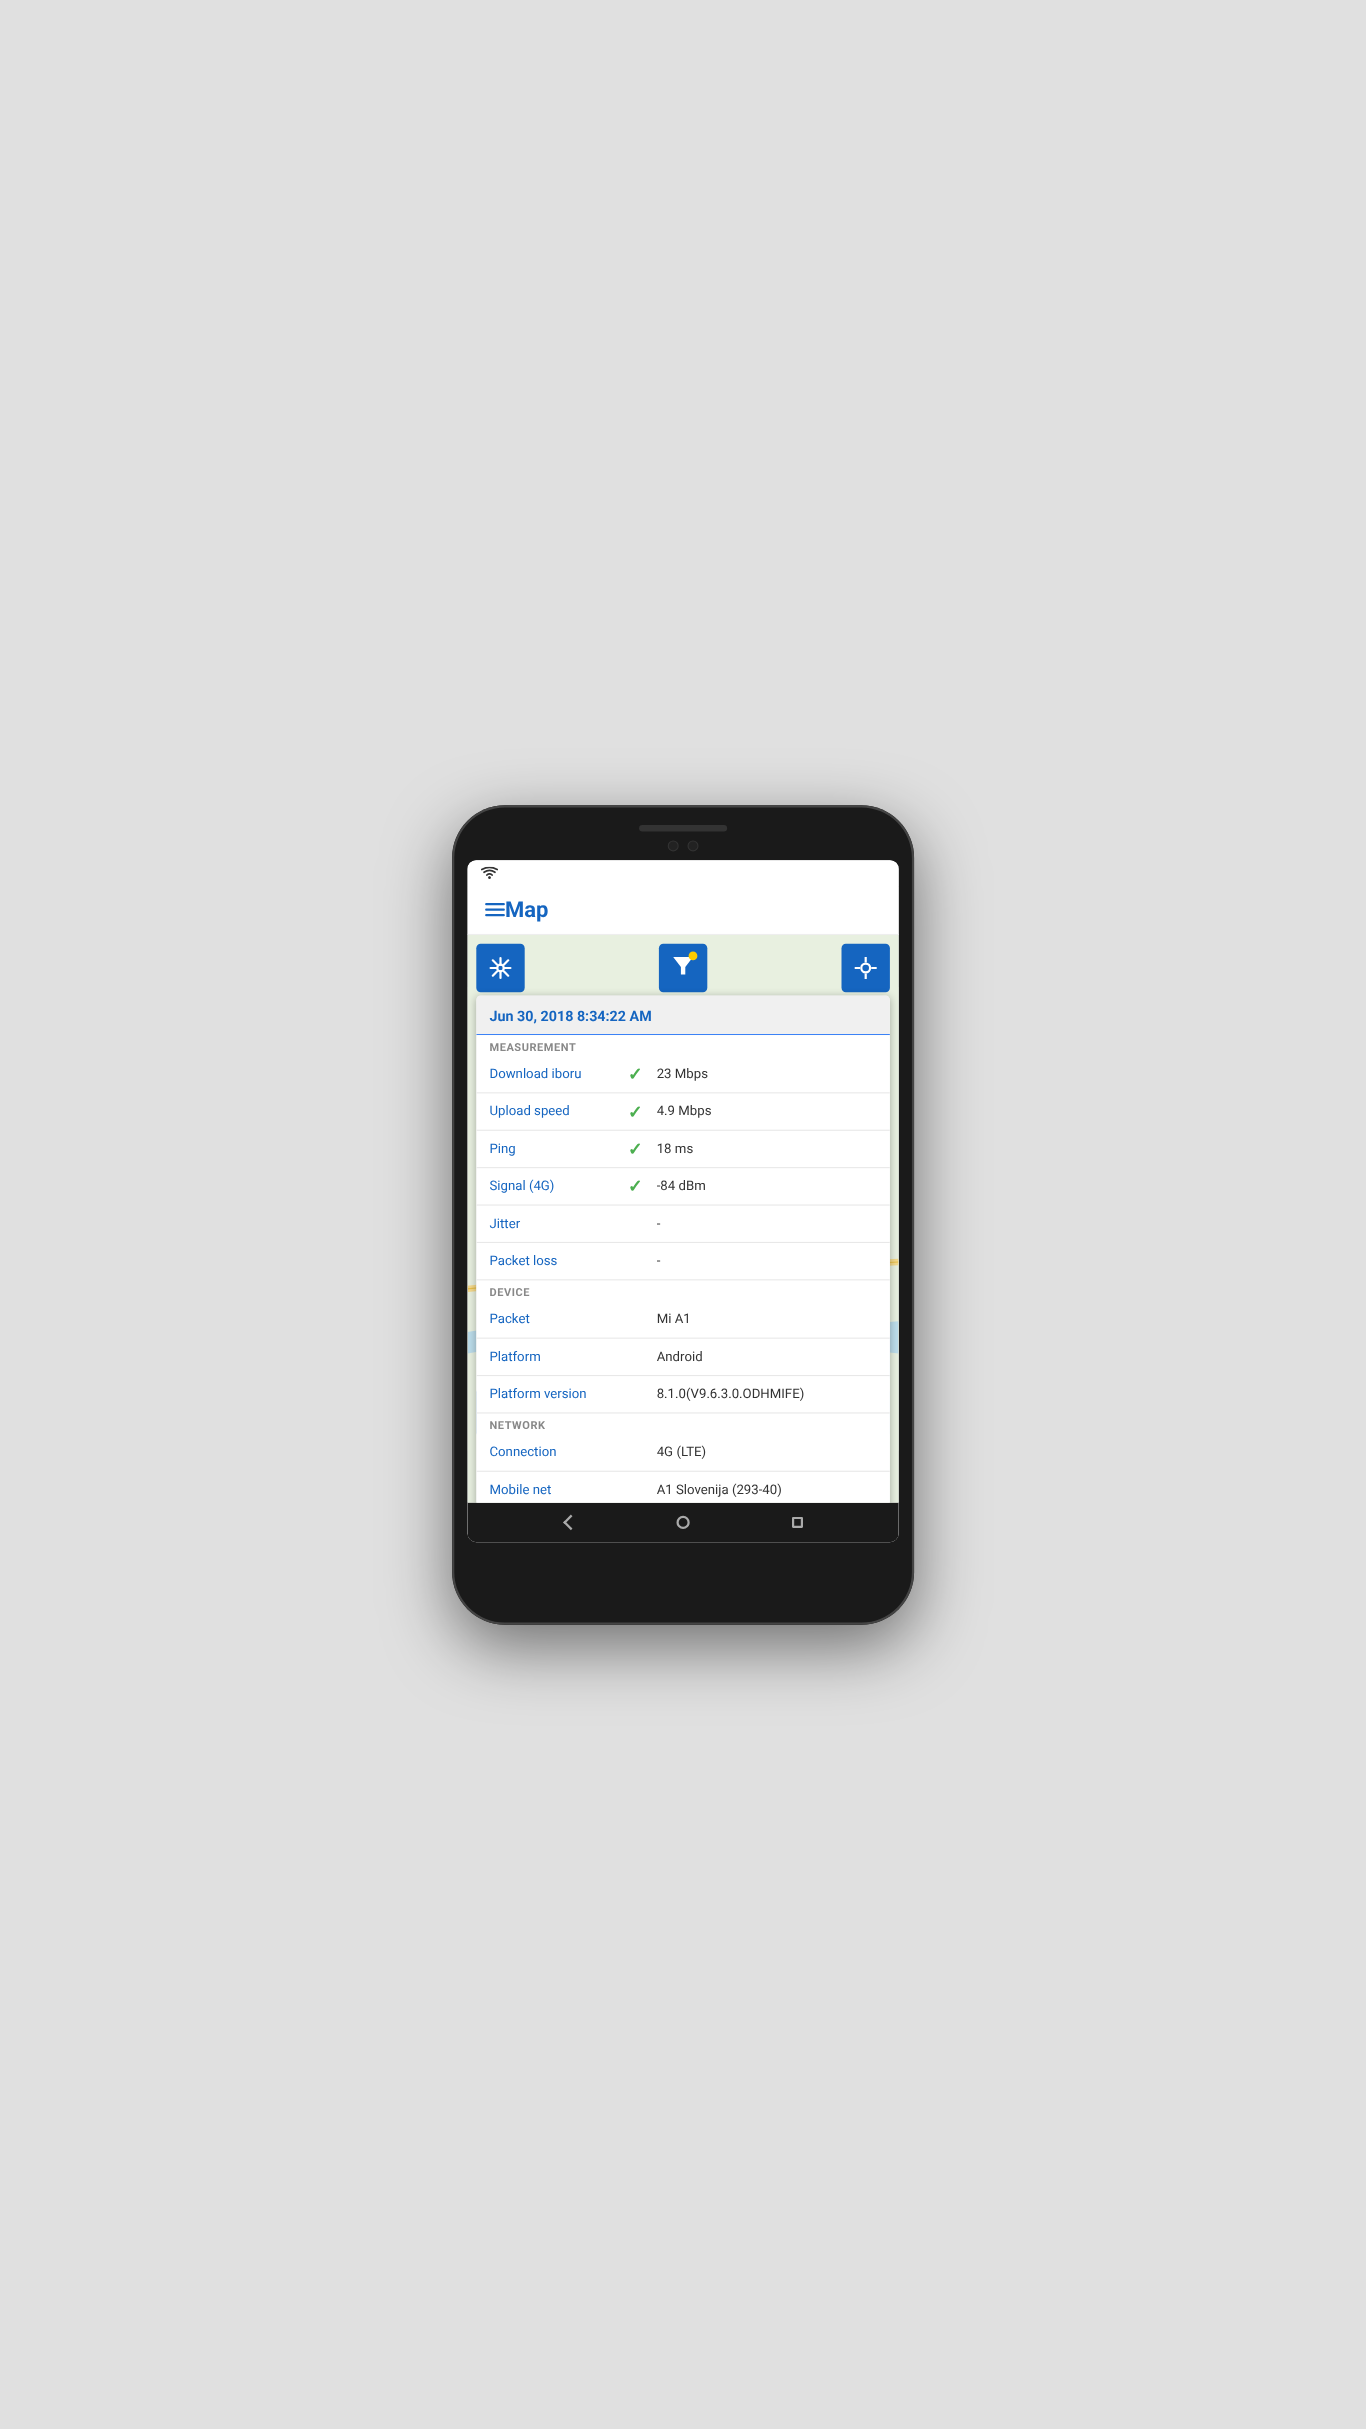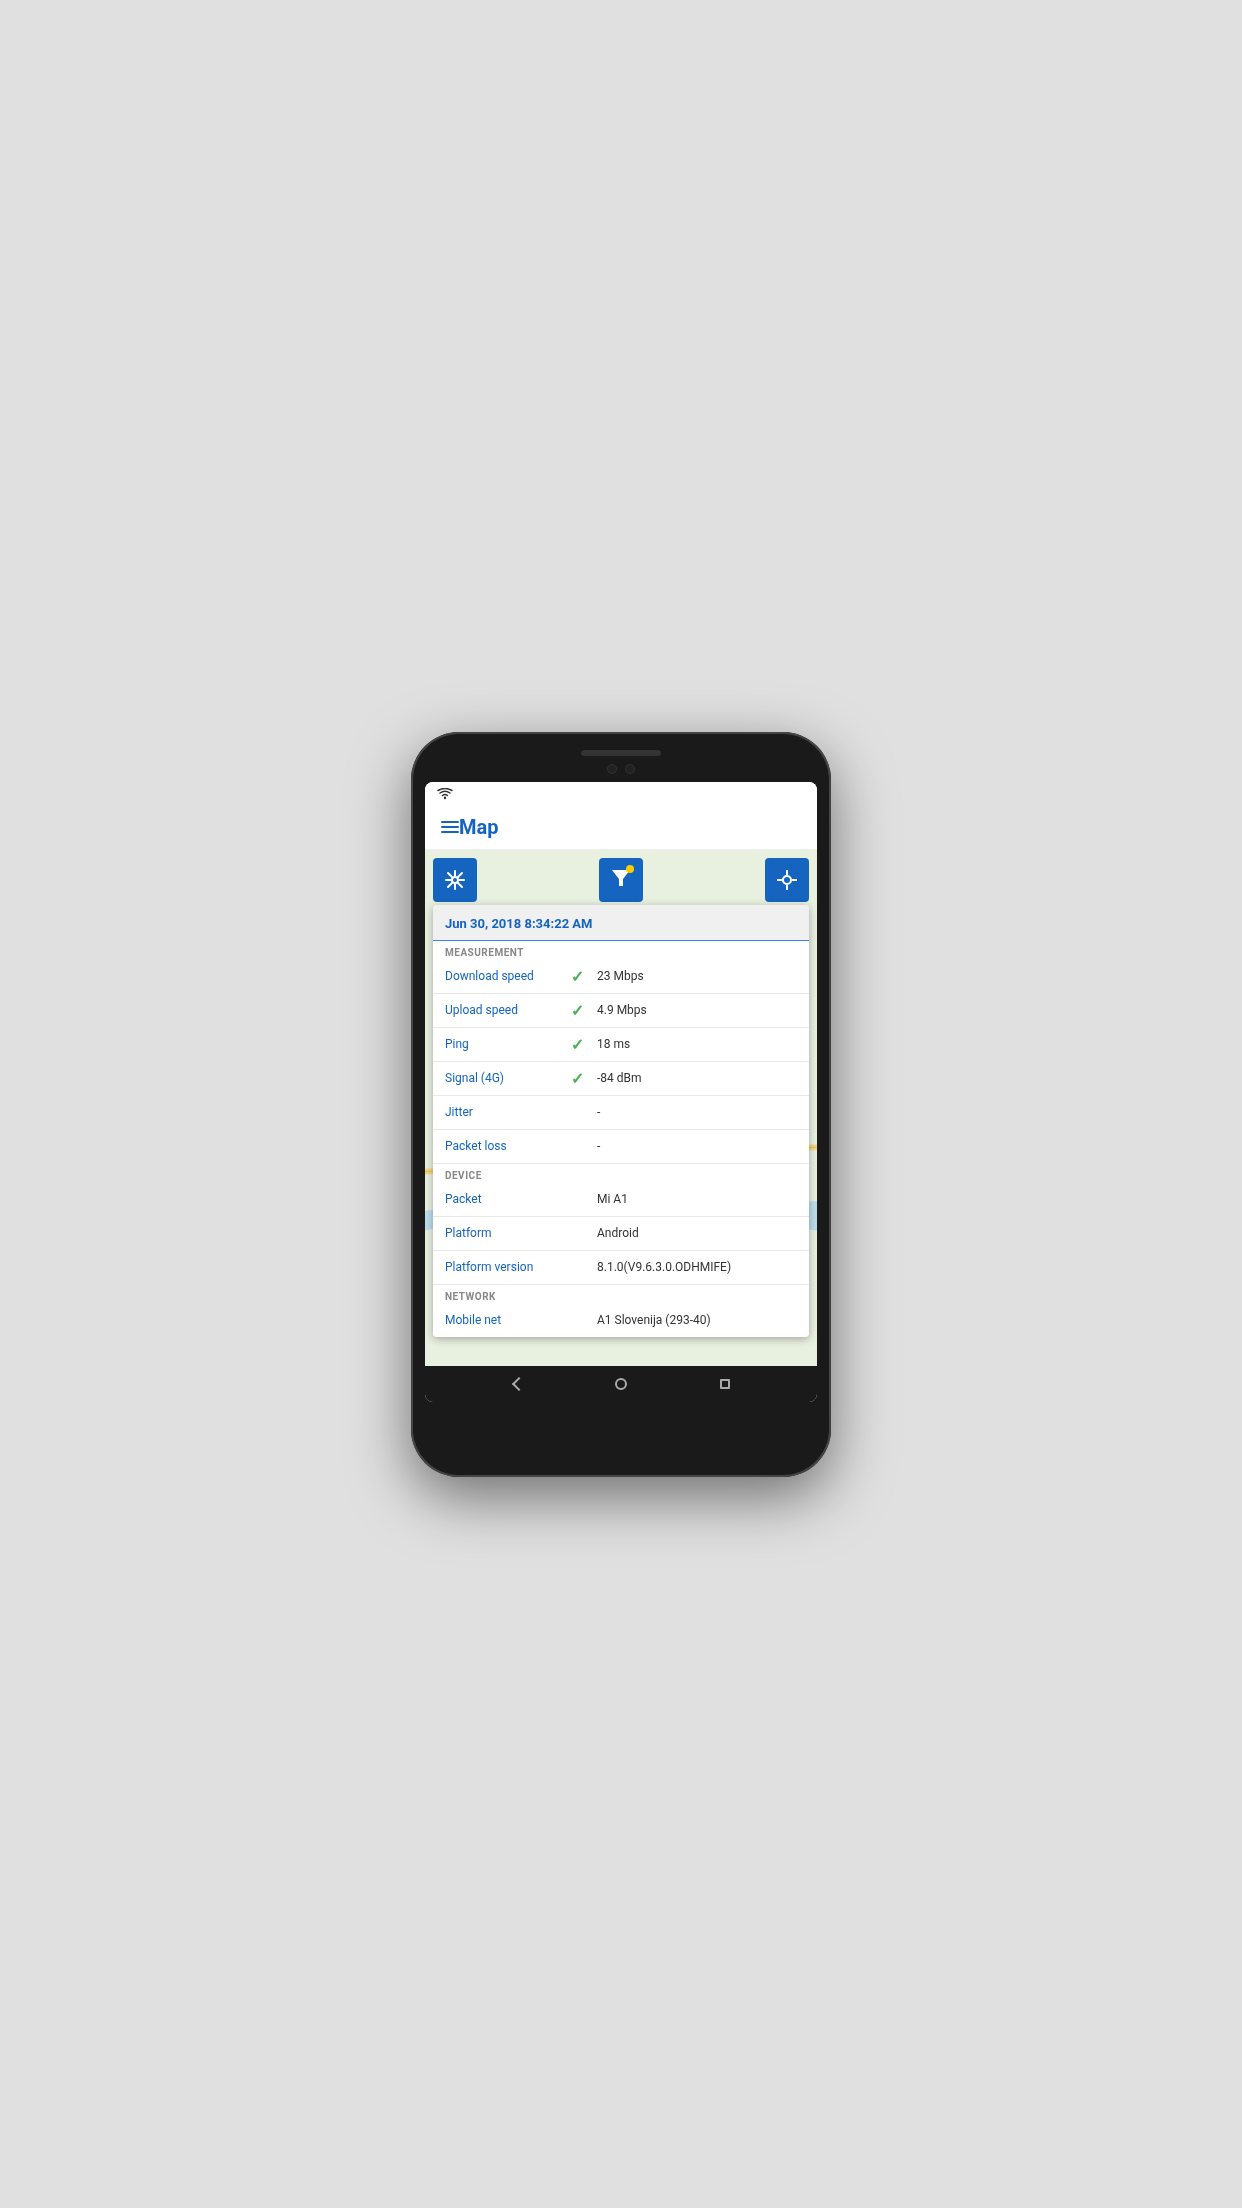--- a/index.html
+++ b/index.html
@@ -447,21 +447,21 @@
       </div>
 
       <div class="popup-card">
         <div class="popup-header">
           <span class="popup-timestamp">Jun 30, 2018 8:34:22 AM</span>
         </div>
         <div class="popup-body">
 
           <div class="section-header">MEASUREMENT</div>
           <div class="data-row">
-            <span class="data-label">Download speed</span>
+            <span class="data-label">Download iboru</span>
             <span class="data-check">✓</span>
             <span class="data-value">23 Mbps</span>
           </div>
           <div class="data-row">
             <span class="data-label">Upload speed</span>
             <span class="data-check">✓</span>
             <span class="data-value">4.9 Mbps</span>
           </div>
           <div class="data-row">
             <span class="data-label">Ping</span>
@@ -496,20 +496,25 @@
             <span class="data-value">Android</span>
           </div>
           <div class="data-row">
             <span class="data-label">Platform version</span>
             <span class="data-check" style="visibility:hidden;">✓</span>
             <span class="data-value">8.1.0(V9.6.3.0.ODHMIFE)</span>
           </div>
 
           <div class="section-header">NETWORK</div>
           <div class="data-row">
+            <span class="data-label">Connection</span>
+            <span class="data-check" style="visibility:hidden;">✓</span>
+            <span class="data-value">4G (LTE)</span>
+          </div>
+          <div class="data-row">
             <span class="data-label">Mobile net</span>
             <span class="data-check" style="visibility:hidden;">✓</span>
             <span class="data-value">A1 Slovenija (293-40)</span>
           </div>
         </div>
       </div>
 
       <div class="map-btn btn-plus">
         <span class="btn-icon">+</span>
       </div>

